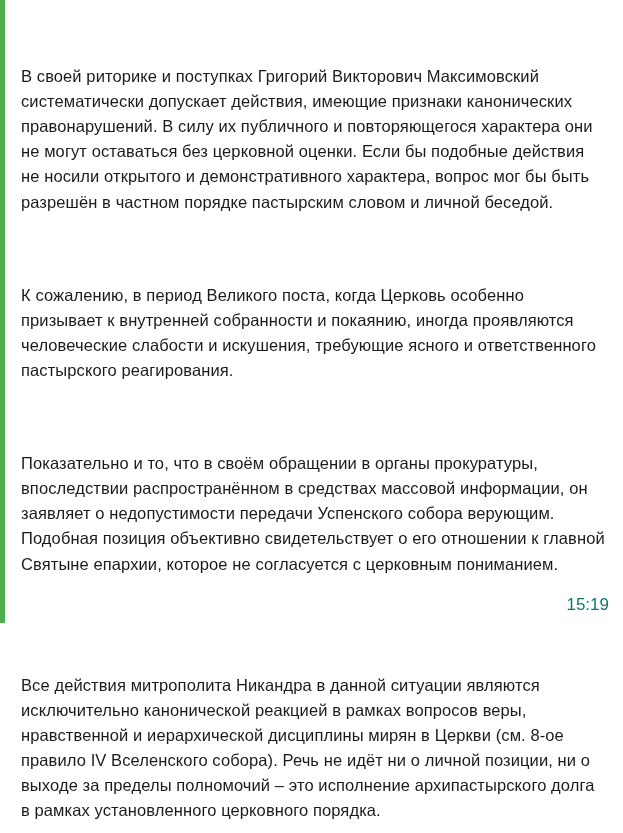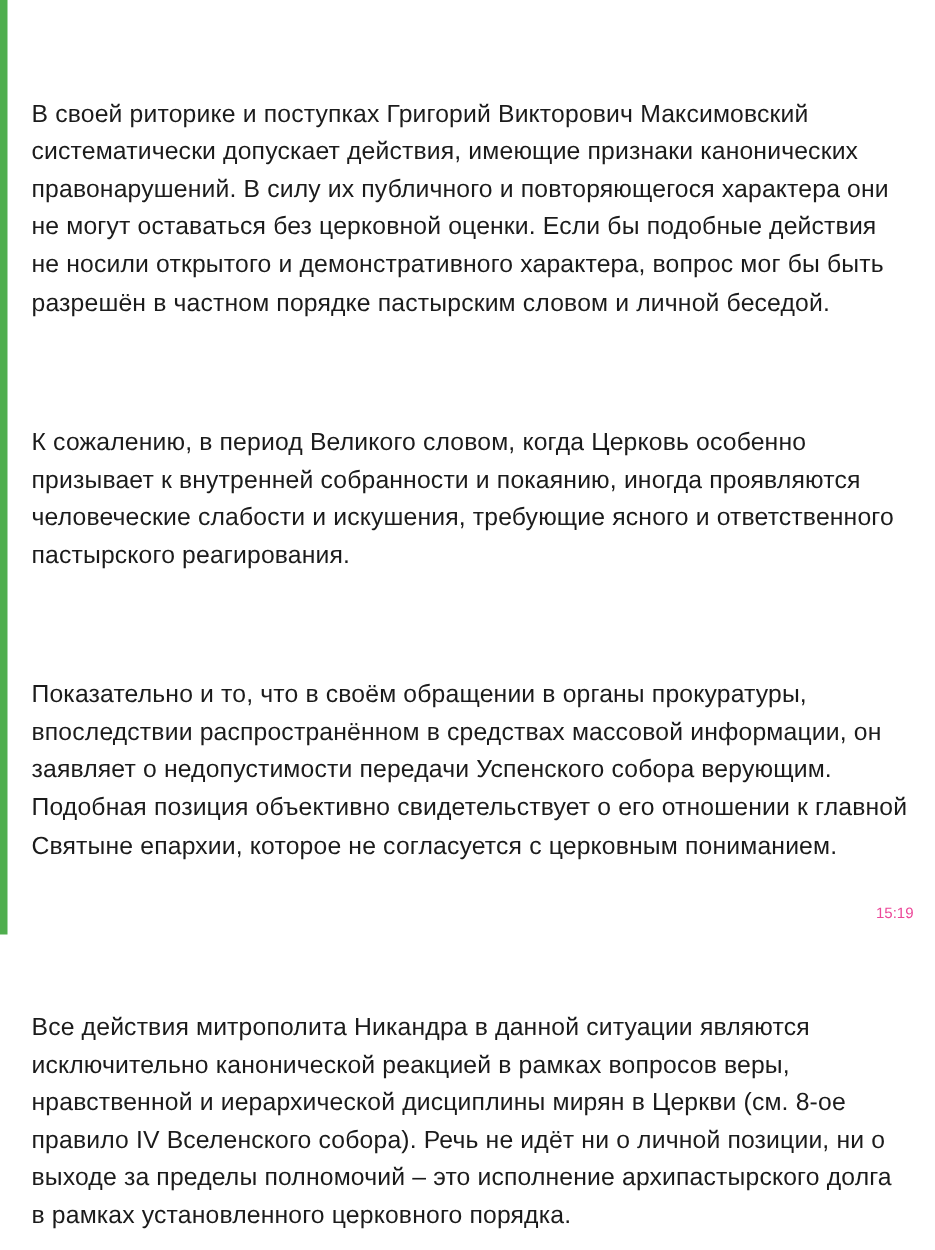--- a/index.html
+++ b/index.html
@@ -38,31 +38,31 @@
   }
   .meta {
     position: absolute;
     right: 14px;
     bottom: 8px;
     display: flex;
     align-items: center;
     gap: 4px;
   }
   .timestamp {
-    font-size: 10px;
-    color: #ec4899;
+    font-size: 17px;
+    color: #0f766e;
   }
 </style>
 </head>
 <body>
 
 <div class="message-bubble" style="border-left-color: rgb(79, 174, 78);">
   <div class="message-text">
     <p>В своей риторике и поступках Григорий Викторович Максимовский систематически допускает действия, имеющие признаки канонических правонарушений. В силу их публичного и повторяющегося характера они не могут оставаться без церковной оценки. Если бы подобные действия не носили открытого и демонстративного характера, вопрос мог бы быть разрешён в частном порядке пастырским словом и личной беседой.</p>
-    <p>К сожалению, в период Великого словом, когда Церковь особенно призывает к внутренней собранности и покаянию, иногда проявляются человеческие слабости и искушения, требующие ясного и ответственного пастырского реагирования.</p>
+    <p>К сожалению, в период Великого поста, когда Церковь особенно призывает к внутренней собранности и покаянию, иногда проявляются человеческие слабости и искушения, требующие ясного и ответственного пастырского реагирования.</p>
     <p>Показательно и то, что в своём обращении в органы прокуратуры, впоследствии распространённом в средствах массовой информации, он заявляет о недопустимости передачи Успенского собора верующим. Подобная позиция объективно свидетельствует о его отношении к главной Святыне епархии, которое не согласуется с церковным пониманием.</p>
     <p>Все действия митрополита Никандра в данной ситуации являются исключительно канонической реакцией в рамках вопросов веры, нравственной и иерархической дисциплины мирян в Церкви (см. 8-ое правило IV Вселенского собора). Речь не идёт ни о личной позиции, ни о выходе за пределы полномочий – это исполнение архипастырского долга в рамках установленного церковного порядка.</p>
     
   </div>
   <div class="meta">
     <span class="timestamp">15:19</span>
   </div>
 </div>
 
 </body></html>

